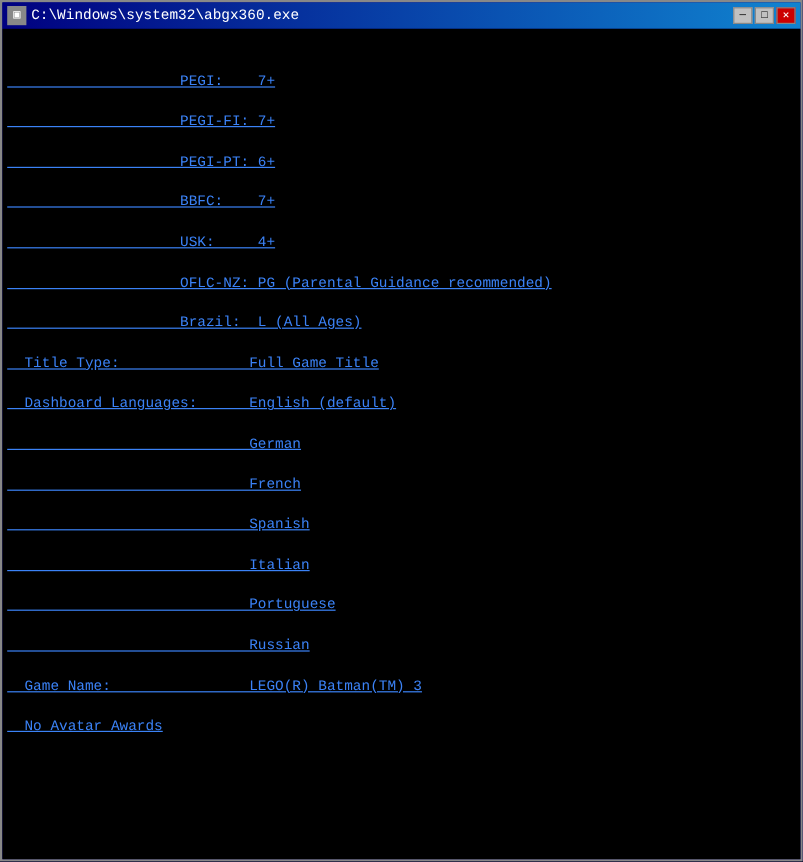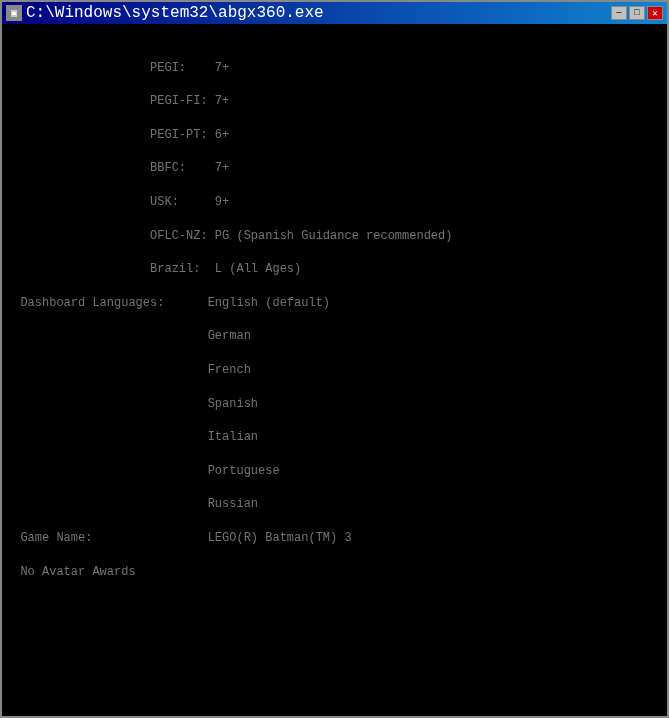--- a/index.html
+++ b/index.html
@@ -49,21 +49,21 @@
       height: 16px;
       background: #888;
       display: flex;
       align-items: center;
       justify-content: center;
       font-size: 10px;
     }
 
     .title-bar-text {
       color: white;
-      font-size: 16px;
+      font-size: 12px;
       font-family: 'Courier New', Courier, monospace;
     }
 
     .title-bar-buttons {
       display: flex;
       gap: 2px;
     }
 
     .tb-btn {
       width: 16px;
@@ -93,21 +93,21 @@
       line-height: 1.4;
       color: #00aaff;
       white-space: pre;
     }
 
     .line {
       display: block;
       white-space: pre;
     }
 
-    .white { color: #737373; }
+    .white { color: #3b82f6; text-decoration: underline; }
   </style>
 </head>
 <body>
 
 <div class="window">
   <div class="title-bar">
     <div class="title-bar-left">
       <div class="title-bar-icon">
         <span style="font-size:10px; color:#fff;">▣</span>
       </div>
@@ -118,23 +118,24 @@
       <div class="tb-btn">□</div>
       <div class="tb-btn close">✕</div>
     </div>
   </div>
 
   <div class="console" id="console-container">
   <span class="line white">                    PEGI:    7+</span>
 <span class="line white">                    PEGI-FI: 7+</span>
 <span class="line white">                    PEGI-PT: 6+</span>
 <span class="line white">                    BBFC:    7+</span>
-<span class="line white">                    USK:     9+</span>
-<span class="line white">                    OFLC-NZ: PG (Spanish Guidance recommended)</span>
+<span class="line white">                    USK:     4+</span>
+<span class="line white">                    OFLC-NZ: PG (Parental Guidance recommended)</span>
 <span class="line white">                    Brazil:  L (All Ages)</span>
+<span class="line white">  Title Type:               Full Game Title</span>
 <span class="line white">  Dashboard Languages:      English (default)</span>
 <span class="line white">                            German</span>
 <span class="line white">                            French</span>
 <span class="line white">                            Spanish</span>
 <span class="line white">                            Italian</span>
 <span class="line white">                            Portuguese</span>
 <span class="line white">                            Russian</span>
 <span class="line white">  Game Name:                LEGO(R) Batman(TM) 3</span>
 <span class="line white">  No Avatar Awards</span>
 

